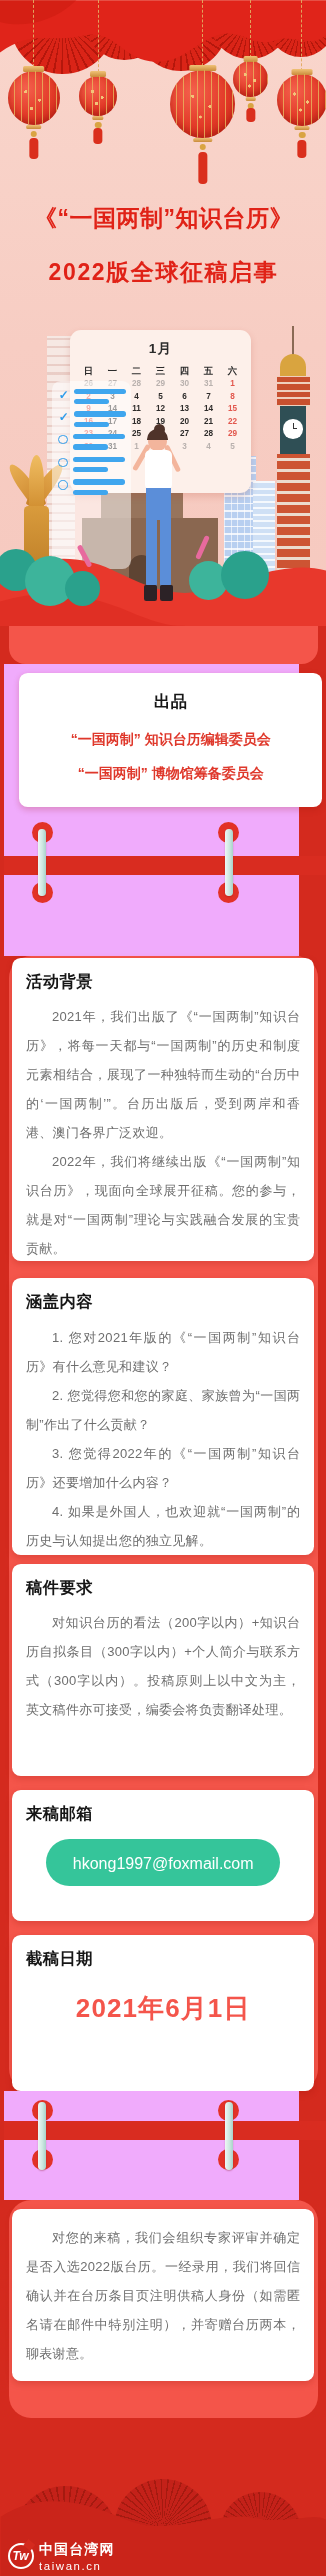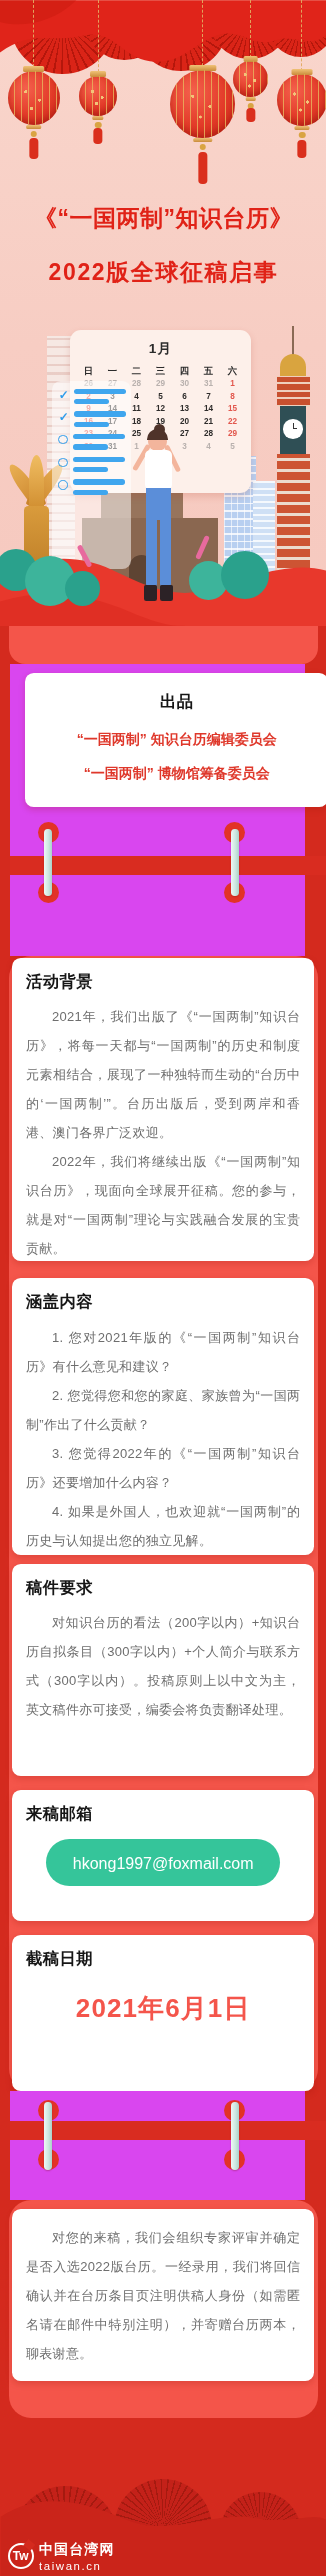--- a/index.html
+++ b/index.html
@@ -57,21 +57,21 @@
   
   .city{position:absolute;inset:0;z-index:3;}
   .bld{position:absolute;}
   .ruins-col{background:repeating-linear-gradient(90deg,rgba(60,35,20,.25) 0 4.9px,transparent 4.9px 17.4px);}
   .hills{position:absolute;left:0;top:536px;z-index:10;}
   .bush{position:absolute;z-index:11;border-radius:50%;}
   .girl{position:absolute;left:135px;top:424px;width:46px;height:187px;z-index:12;}
   .girl i{position:absolute;display:block;}
   
   .page-strip{position:absolute;top:626px;left:8.7px;width:309px;height:38px;background:#f4554a;border-radius:0 0 16.3px 16.3px;}
-  .spine{position:absolute;left:10px;width:295px;background:#d946ef;}
+  .spine{position:absolute;left:4px;width:295px;background:#f0abfc;}
   .spine .stripe{position:absolute;left:0;width:327px;background:#d92c20;}
   .ringhole{position:absolute;width:21px;height:21px;border-radius:50%;background:#e23227;}
   .ringbar{position:absolute;width:7.6px;border-radius:3.8px;
     background:linear-gradient(90deg,#eef8f5 0%,#cde7e1 55%,#a9d2c9 100%);box-shadow:0 1.1px 1.6px rgba(120,10,5,.3);}
   .page{position:absolute;left:8.7px;width:309px;background:#f4554a;border-radius:22px;}
   
   .card{background:#ffffff;border-radius:8.7px;margin:0 3.3px;padding:13px 14px;overflow:hidden;
     box-shadow:0 2.7px 6.5px rgba(150,20,10,.22);}
   .card h2{margin:0;font-size:16.3px;font-weight:700;color:#161616;letter-spacing:0.5px;}
   .card .body{margin-top:9.8px;font-size:13px;line-height:29px;color:#6e6e6e;text-align:justify;letter-spacing:0.3px;}
@@ -84,21 +84,21 @@
     border:none;color:#ffffff;font-size:16px;line-height:47px;text-align:center;font-family:"Liberation Sans",sans-serif;}
   .deadline-date{margin-top:21px;text-align:center;font-size:26px;font-weight:700;color:#f4554b;letter-spacing:1.1px;}
   
   .footer{position:absolute;top:2418px;left:0;width:327px;height:158px;background:#d42a1e;overflow:hidden;}
   .footer .hill{position:absolute;left:0;bottom:0;z-index:2;}
   .footer .fan-up{z-index:1;}
   .logo{position:absolute;left:7.6px;bottom:4.4px;z-index:3;display:flex;align-items:center;}
   .logo-mark{position:relative;width:26px;height:26px;border:2.7px solid #fff;border-radius:50%;
     display:flex;align-items:center;justify-content:center;}
   .logo-mark:after{content:"";position:absolute;top:-3.8px;right:-1.6px;width:8.7px;height:7.6px;background:#d42a1e;transform:rotate(40deg);}
-  .logo-mark span{color:#fff;font-size:12px;font-weight:700;}
+  .logo-mark span{color:#fff;font-size:12px;font-weight:700;font-style:italic;}
   .logo-text{margin-left:5.4px;color:#fff;}
   .logo-text .l1{font-size:14px;font-weight:700;letter-spacing:1.1px;}
   .logo-text .l2{font-size:11.4px;letter-spacing:1.6px;margin-top:1.1px;}
   
   .clockface{position:absolute;width:19.6px;height:19.6px;border-radius:50%;background:#fff;}
   .clockface:before{content:"";position:absolute;left:9.3px;top:3.8px;width:1.1px;height:6.5px;background:#333;}
   .clockface:after{content:"";position:absolute;left:9.8px;top:9.3px;width:4.4px;height:1.1px;background:#333;}
 </style>
 </head>
 <body>

